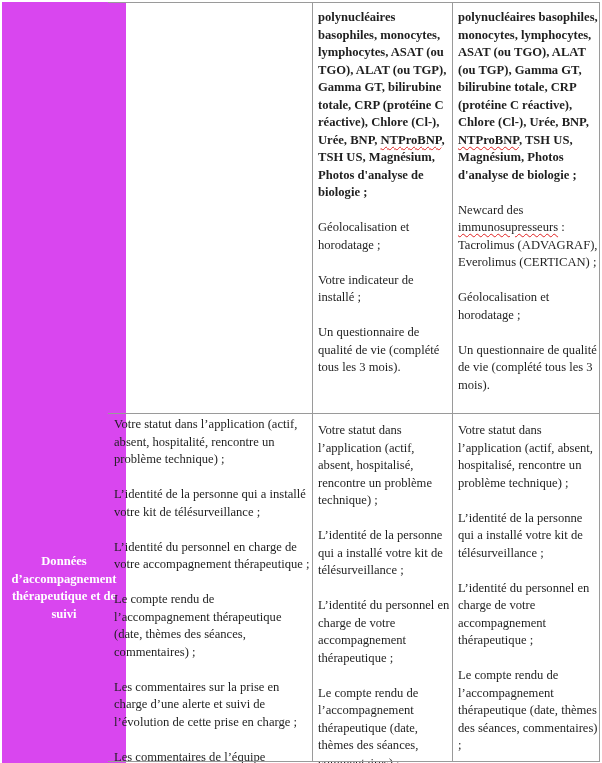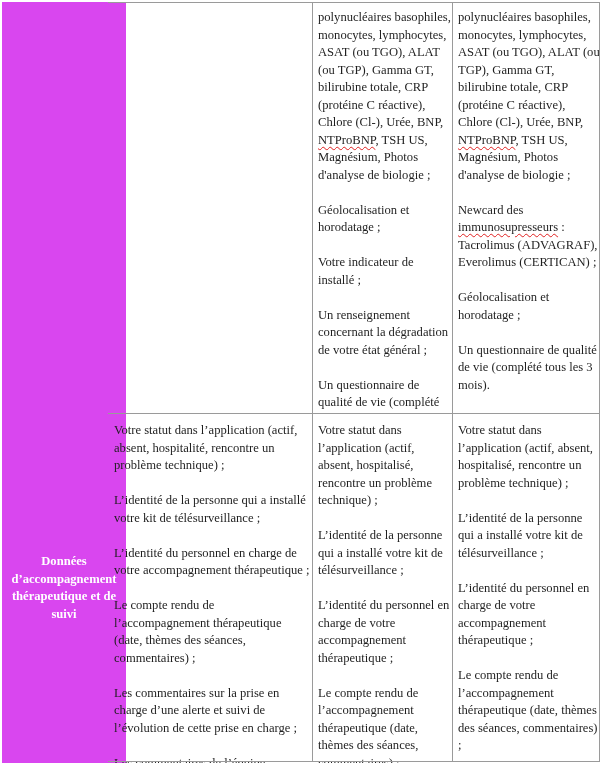--- a/index.html
+++ b/index.html
@@ -4,47 +4,46 @@
 <style>
   html, body { margin: 0; padding: 0; background: #ffffff; }
   body { width: 602px; height: 763px; overflow: hidden; position: relative;
          font-family: "Liberation Serif", "DejaVu Serif", serif; color: #1f1f1f; }
   .tbl { position: absolute; left: 2px; top: 2px; width: 598px; }
   .row { position: absolute; left: 0; width: 598px; }
   .row1 { top: 0; height: 411px; }
   .row2 { top: 411px; height: 350px; }
   .cell { position: absolute; top: 0; bottom: 0; box-sizing: border-box; overflow: hidden; }
   .c1 { left: 0; width: 124px; background: #d946ef; }
-  .c2 { left: 106px; width: 204px; padding: 9px 0 0 6px; }
+  .c2 { left: 106px; width: 204px; padding: 3px 0 0 6px; }
   .c3 { left: 310px; width: 140px; padding: 9px 0 0 6px; }
   .c4 { left: 450px; width: 148px; padding: 9px 0 0 6px; }
   .hline { position: absolute; height: 1px; background: #9a9a9a; }
   .vline { position: absolute; width: 1px; background: #9a9a9a; }
   .p { margin: 0 0 17.5px 0; font-size: 12.6px; line-height: 17.5px; }
-  .r1 .p:first-child { margin-top: -2px; }
+  .r1 .p:first-child { margin-top: -2px; font-weight: bold; }
   .wavy { text-decoration: underline wavy #e02020; text-decoration-thickness: 1px; text-underline-offset: 2px; }
   .label { position: absolute; left: 0; right: 0; top: 0; bottom: 0; display: flex;
            align-items: center; justify-content: center; text-align: center;
            color: #ffffff; font-weight: bold; font-size: 12.6px; line-height: 17.5px; padding: 0 2px; }
 </style>
 </head>
 <body>
 
 <div class="tbl">
 
   <div class="row row1 r1">
     <div class="cell c1">
       <div class="label"></div>
     </div>
     <div class="cell c2"></div>
     <div class="cell c3">
       <p class="p"><span>polynucléaires basophiles, monocytes, lymphocytes, ASAT (ou TGO), ALAT (ou TGP), Gamma GT, bilirubine totale, CRP (protéine C réactive), Chlore (Cl-), Urée, BNP, </span><span class="wavy">NTProBNP</span><span>, TSH US, Magnésium, Photos d'analyse de biologie ;</span></p>
       <p class="p">Géolocalisation et horodatage ;</p>
       <p class="p">Votre indicateur de installé ;</p>
-      <p class="p">Un renseignement concernant la dégradation de votre état général ;</p>
       <p class="p">Un questionnaire de qualité de vie (complété tous les 3 mois).</p>
     </div>
     <div class="cell c4">
       <p class="p"><span>polynucléaires basophiles, monocytes, lymphocytes, ASAT (ou TGO), ALAT (ou TGP), Gamma GT, bilirubine totale, CRP (protéine C réactive), Chlore (Cl-), Urée, BNP, </span><span class="wavy">NTProBNP</span><span>, TSH US, Magnésium, Photos d'analyse de biologie ;</span></p>
       <p class="p"><span>Newcard des </span><span class="wavy">immunosupresseurs</span><span> : Tacrolimus (ADVAGRAF), Everolimus (CERTICAN) ;</span></p>
       <p class="p">Géolocalisation et horodatage ;</p>
       <p class="p">Un questionnaire de qualité de vie (complété tous les 3 mois).</p>
     </div>
   </div>
 

